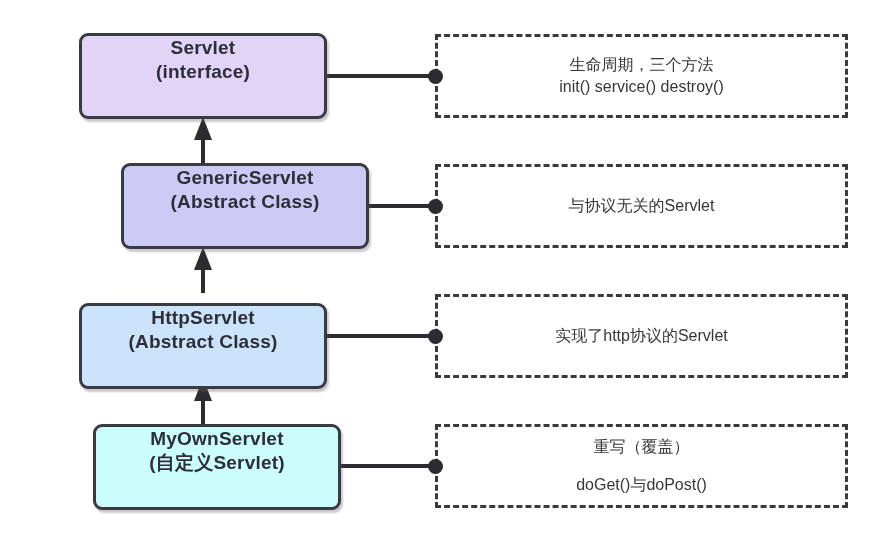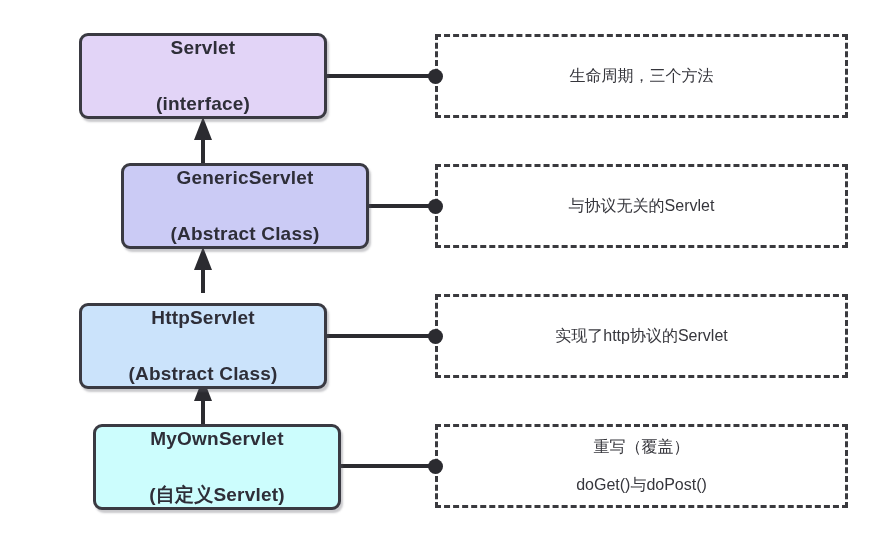--- a/index.html
+++ b/index.html
@@ -26,21 +26,21 @@
   .class-box {
     position: absolute;
     width: 248px;
     height: 86px;
     box-sizing: border-box;
     border: 3px solid #3a3a42;
     border-radius: 9px;
     display: flex;
     flex-direction: column;
     align-items: center;
-    justify-content: space-between;
+    justify-content: flex-start;
     color: #2e2e38;
     font-weight: bold;
     font-size: 19px;
     line-height: 1.28;
     letter-spacing: 0.2px;
     box-shadow: 2px 3px 2px rgba(90,90,100,0.32);
     z-index: 3;
   }
   .class-box .line1,
   .class-box .line2 {
@@ -139,20 +139,21 @@
   <span class="line2">(Abstract Class)</span>
 </div>
 
 <div class="class-box box-myownservlet" style="background: rgb(204, 253, 253);">
   <span class="line1">MyOwnServlet</span>
   <span class="line2">(自定义Servlet)</span>
 </div>
 
 <div class="note-box note-servlet">
   <span class="nline">生命周期，三个方法</span>
+  <span class="nline">init() service() destroy()</span>
 </div>
 
 <div class="note-box note-genericservlet">
   <span class="nline">与协议无关的Servlet</span>
 </div>
 
 <div class="note-box note-httpservlet">
   <span class="nline">实现了http协议的Servlet</span>
 </div>
 

